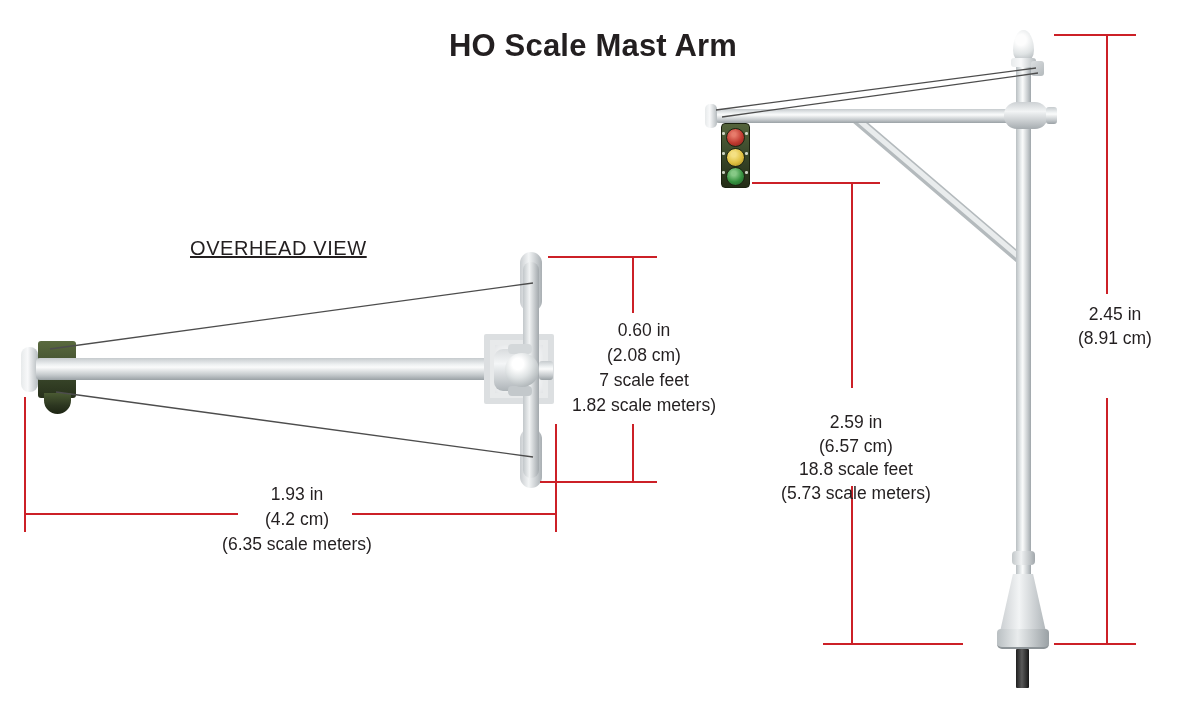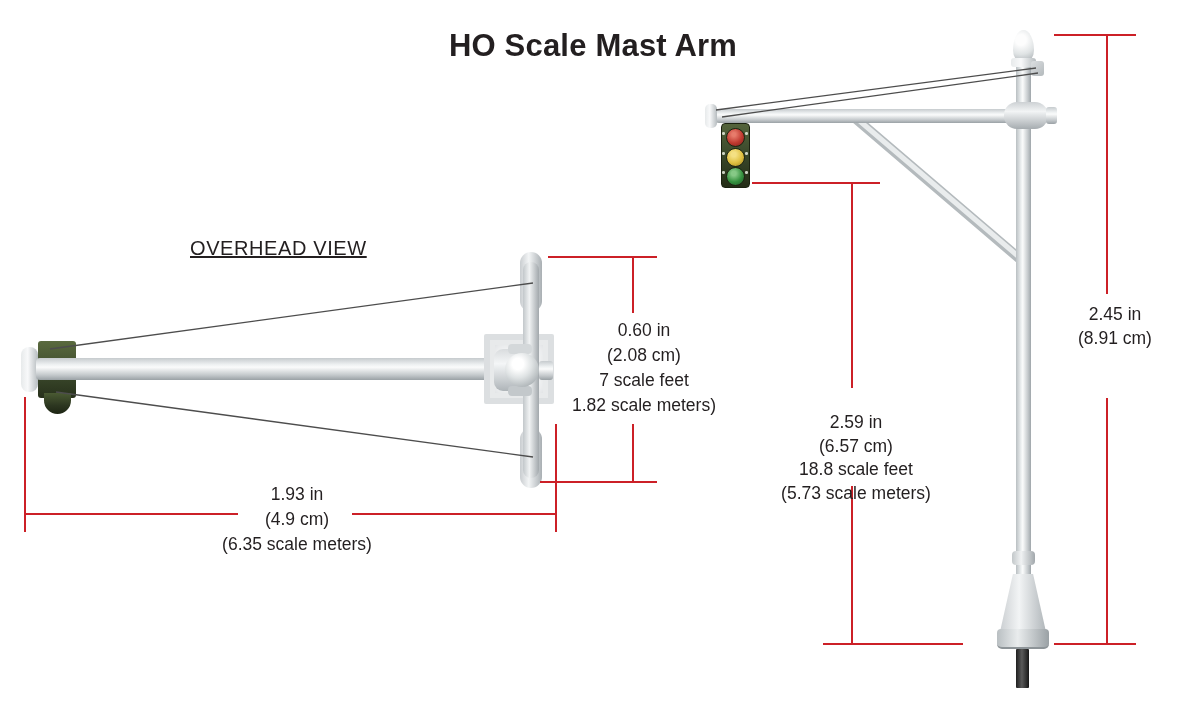--- a/index.html
+++ b/index.html
@@ -142,21 +142,21 @@
 
   <div class="abs dim-text lh25 z6" style="left:544px;top:318px;width:200px;">
     <div class="ln">0.60 in</div>
     <div class="ln">(2.08 cm)</div>
     <div class="ln">7 scale feet</div>
     <div class="ln">1.82 scale meters)</div>
   </div>
 
   <div class="abs dim-text lh25 z6" style="left:186px;top:446px;width:222px;margin-top:36px;">
     <div class="ln">1.93 in</div>
-    <div class="ln">(4.9 cm)</div>
+    <div class="ln">(4.2 cm)</div>
     <div class="ln">(6.35 scale meters)</div>
   </div>
 
   <div class="abs dim-text lh23 z6" style="left:746px;top:390px;width:220px;margin-top:21px;">
     <div class="ln">2.59 in</div>
     <div class="ln">(6.57 cm)</div>
     <div class="ln">18.8 scale feet</div>
     <div class="ln">(5.73 scale meters)</div>
   </div>
 

